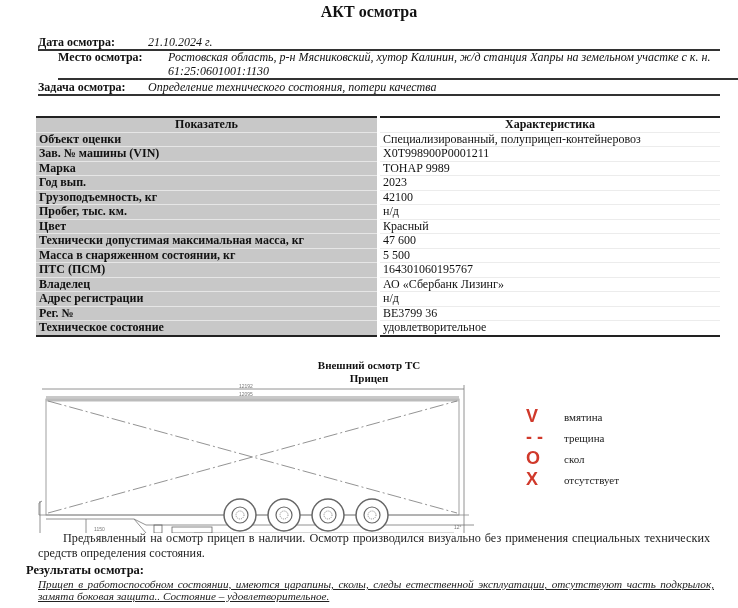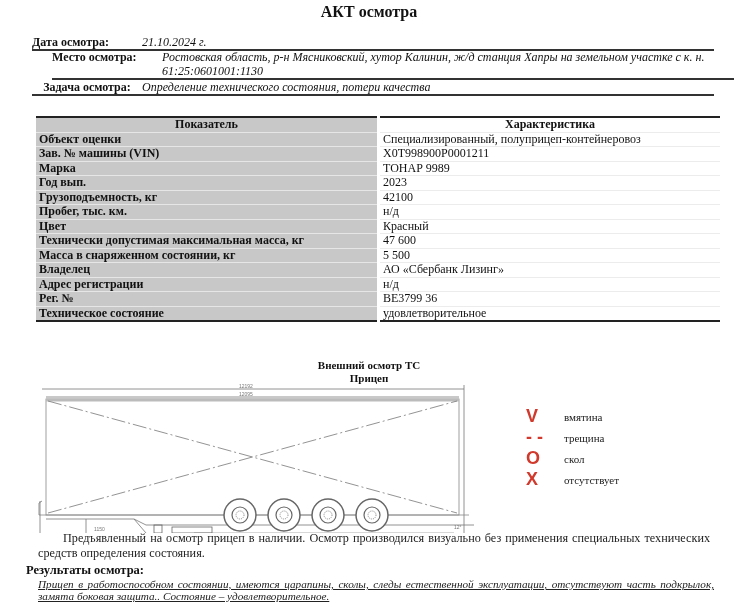--- a/index.html
+++ b/index.html
@@ -1,21 +1,21 @@
 <!DOCTYPE html>
 <html><head>
 <meta charset="utf-8">
 <style>
   html, body { margin: 0; padding: 0; background: #ffffff; }
   body { width: 738px; height: 608px; position: relative; overflow: hidden;
          font-family: "Liberation Serif", "DejaVu Serif", serif; color: #111; }
   .title { position: absolute; top: 3px; left: 0; width: 738px; text-align: center;
            font-weight: bold; font-size: 16px; }
 
-  .info { position: absolute; left: 32px; width: 682px; }
+  .info { position: absolute; left: 38px; width: 682px; }
   .info-row { display: flex; border-bottom: 2px solid #333; font-size: 12px; line-height: 14px; }
   .info-label { width: 110px; font-weight: bold; flex: none; padding-top: 1px; }
   .info-value { font-style: italic; padding-top: 1px; }
 
   .section-label { position: absolute; left: 38px; top: 101px; font-weight: bold; font-size: 12px; margin-top: 24px; }
 
   .tbl { position: absolute; left: 36px; top: 116px; width: 684px; border-collapse: collapse;
          font-size: 12px; line-height: 13px; }
   .tbl { border-top: 2px solid #222; border-bottom: 2px solid #222; }
   .tbl td { padding: 0 3px; height: 13.5px; border-bottom: 1px solid #ececec; }
@@ -51,21 +51,21 @@
     <span class="info-label">Дата осмотра:</span>
     <span class="info-value">21.10.2024 г.</span>
   </div>
 </div>
 <div class="info" style="top:49px;margin-left:20px;">
   <div class="info-row">
     <span class="info-label">Место осмотра:</span>
     <span class="info-value" style="width:555px;">Ростовская область, р-н Мясниковский, хутор Калинин, ж/д станция Хапры на земельном участке с к. н. 61:25:0601001:1130</span>
   </div>
 </div>
-<div class="info" style="top:79px;text-align:center;">
+<div class="info" style="top:79px;">
   <div class="info-row">
     <span class="info-label">Задача осмотра:</span>
     <span class="info-value">Определение технического состояния, потери качества</span>
   </div>
 </div>
 
 <div class="section-label">К осмотру предъявлено:</div>
 
 <table class="tbl">
   <tbody>
@@ -103,20 +103,24 @@
       </tr>
   <tr>
         <td class="k">Технически допустимая максимальная масса, кг</td>
         <td class="v">47 600</td>
       </tr>
   <tr>
         <td class="k">Масса в снаряженном состоянии, кг</td>
         <td class="v">5 500</td>
       </tr>
   <tr>
+        <td class="k">ПТС (ПСМ)</td>
+        <td class="v">164301060195767</td>
+      </tr>
+  <tr>
         <td class="k">Владелец</td>
         <td class="v">АО «Сбербанк Лизинг»</td>
       </tr>
   <tr>
         <td class="k">Адрес регистрации</td>
         <td class="v">н/д</td>
       </tr>
   <tr>
         <td class="k">Рег. №</td>
         <td class="v">ВЕ3799 36</td>

